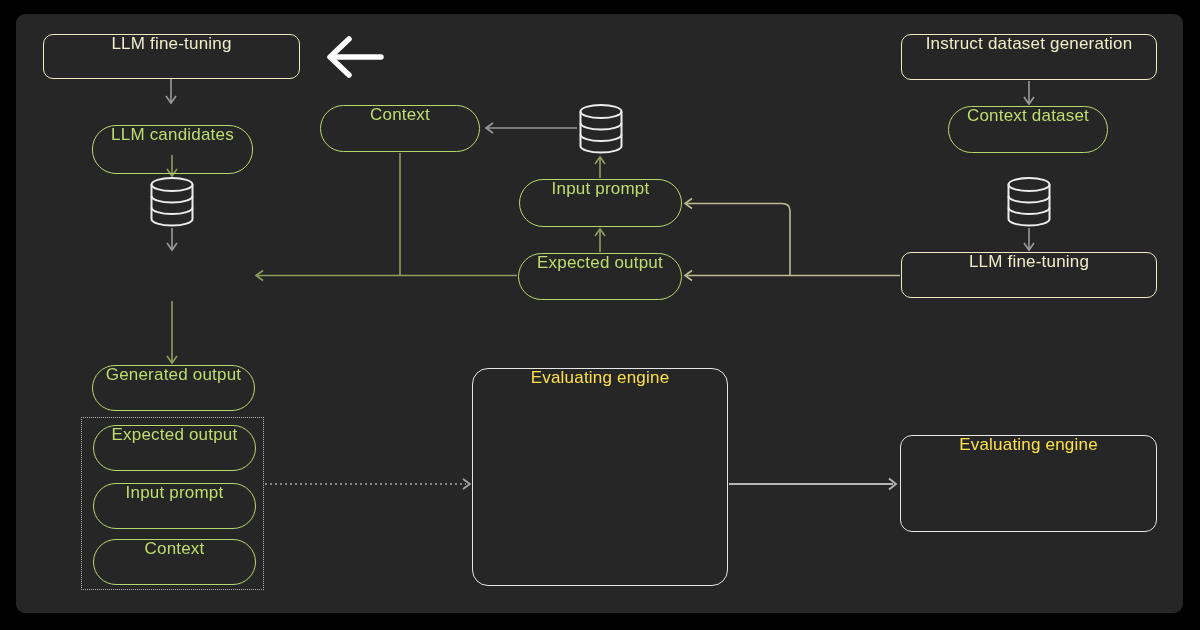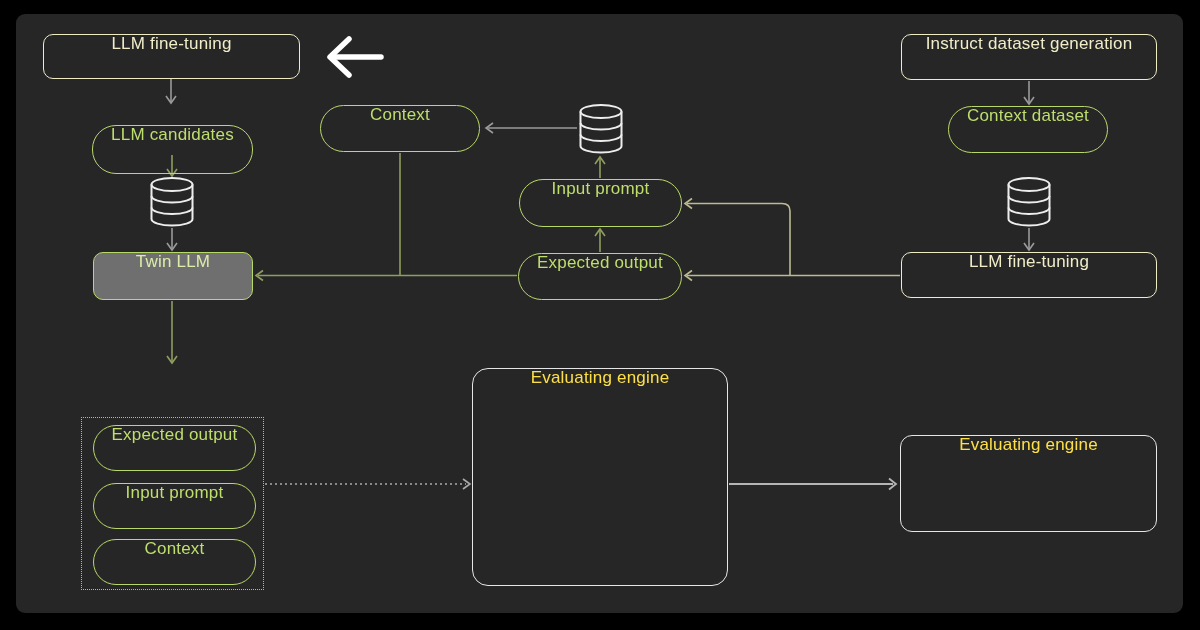--- a/index.html
+++ b/index.html
@@ -129,24 +129,24 @@
 
   <div class="icon-wrap" style="left:149px;top:177px;">
     <svg width="46" height="50" viewBox="0 0 46 50" fill="none" stroke="#ededed" stroke-width="2">
       <ellipse cx="23" cy="7.5" rx="20.5" ry="6.5"></ellipse>
       <path d="M2.5,7.5 V42 A20.5,6.5 0 0 0 43.5,42 V7.5"></path>
       <path d="M2.5,19 A20.5,6.5 0 0 0 43.5,19"></path>
       <path d="M2.5,30.5 A20.5,6.5 0 0 0 43.5,30.5"></path>
     </svg>
   </div>
 
-  <div class="node box-gray" style="left:93px;top:252px;width:160px;height:48px;">
-    <span>Twin LLM</span>
-  </div>
-
+
+  <div class="node pill-green" style="left:92px;top:365px;width:163px;height:46px;">
+    <span>Generated output</span>
+  </div>
 
   <div class="dotted-group" style="left:81px;top:417px;width:183px;height:173px;">
     <div class="node pill-green" style="left:11px;top:7px;width:163px;height:46px;">
       <span>Expected output</span>
     </div>
     <div class="node pill-green" style="left:11px;top:65px;width:163px;height:46px;">
       <span>Input prompt</span>
     </div>
     <div class="node pill-green" style="left:11px;top:121px;width:163px;height:46px;">
       <span>Context</span>

